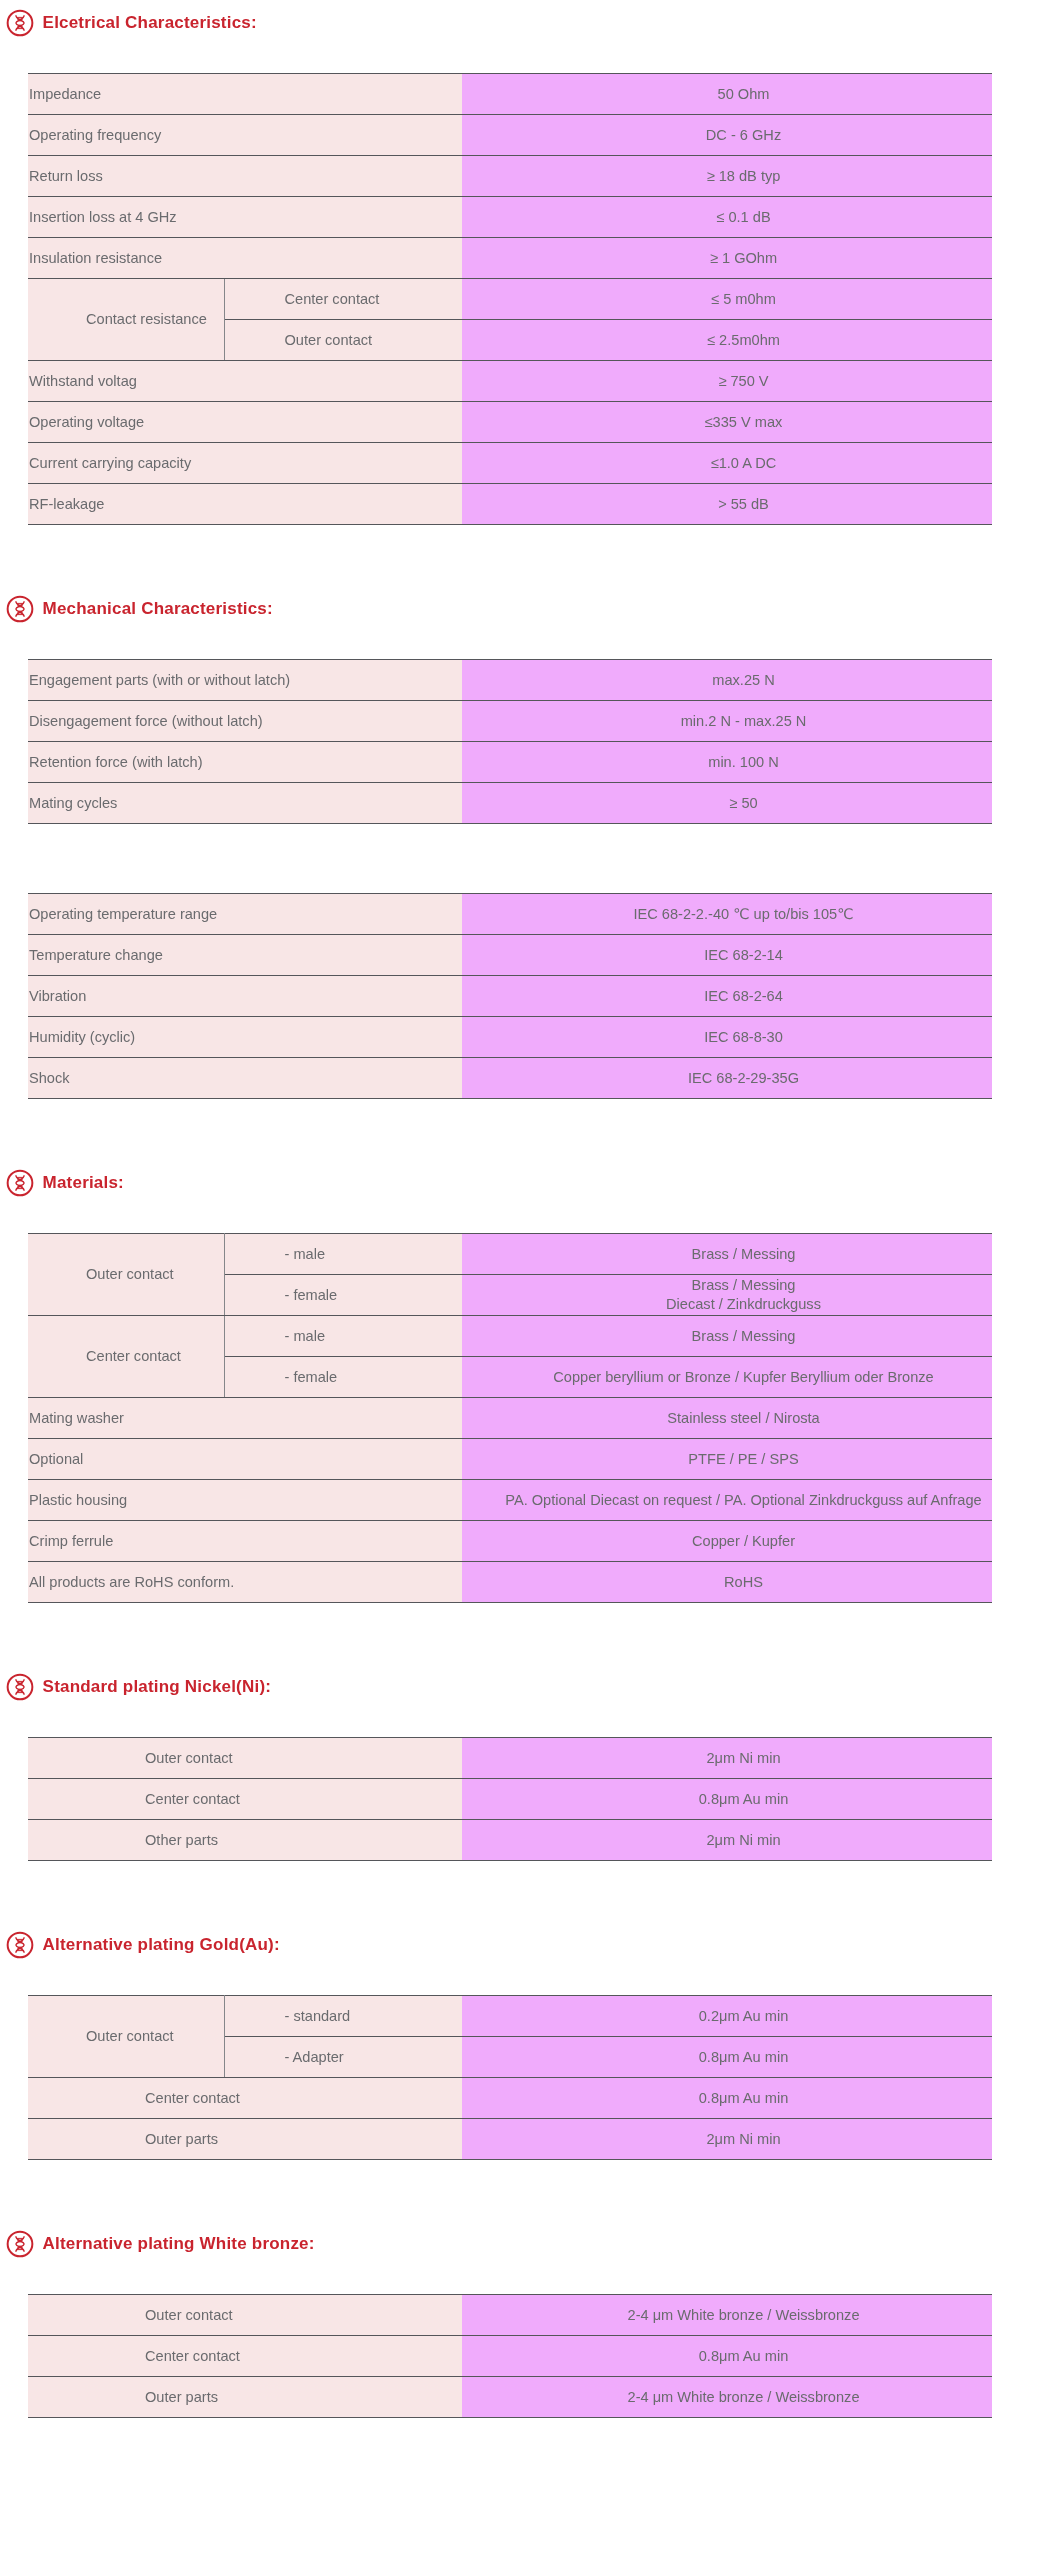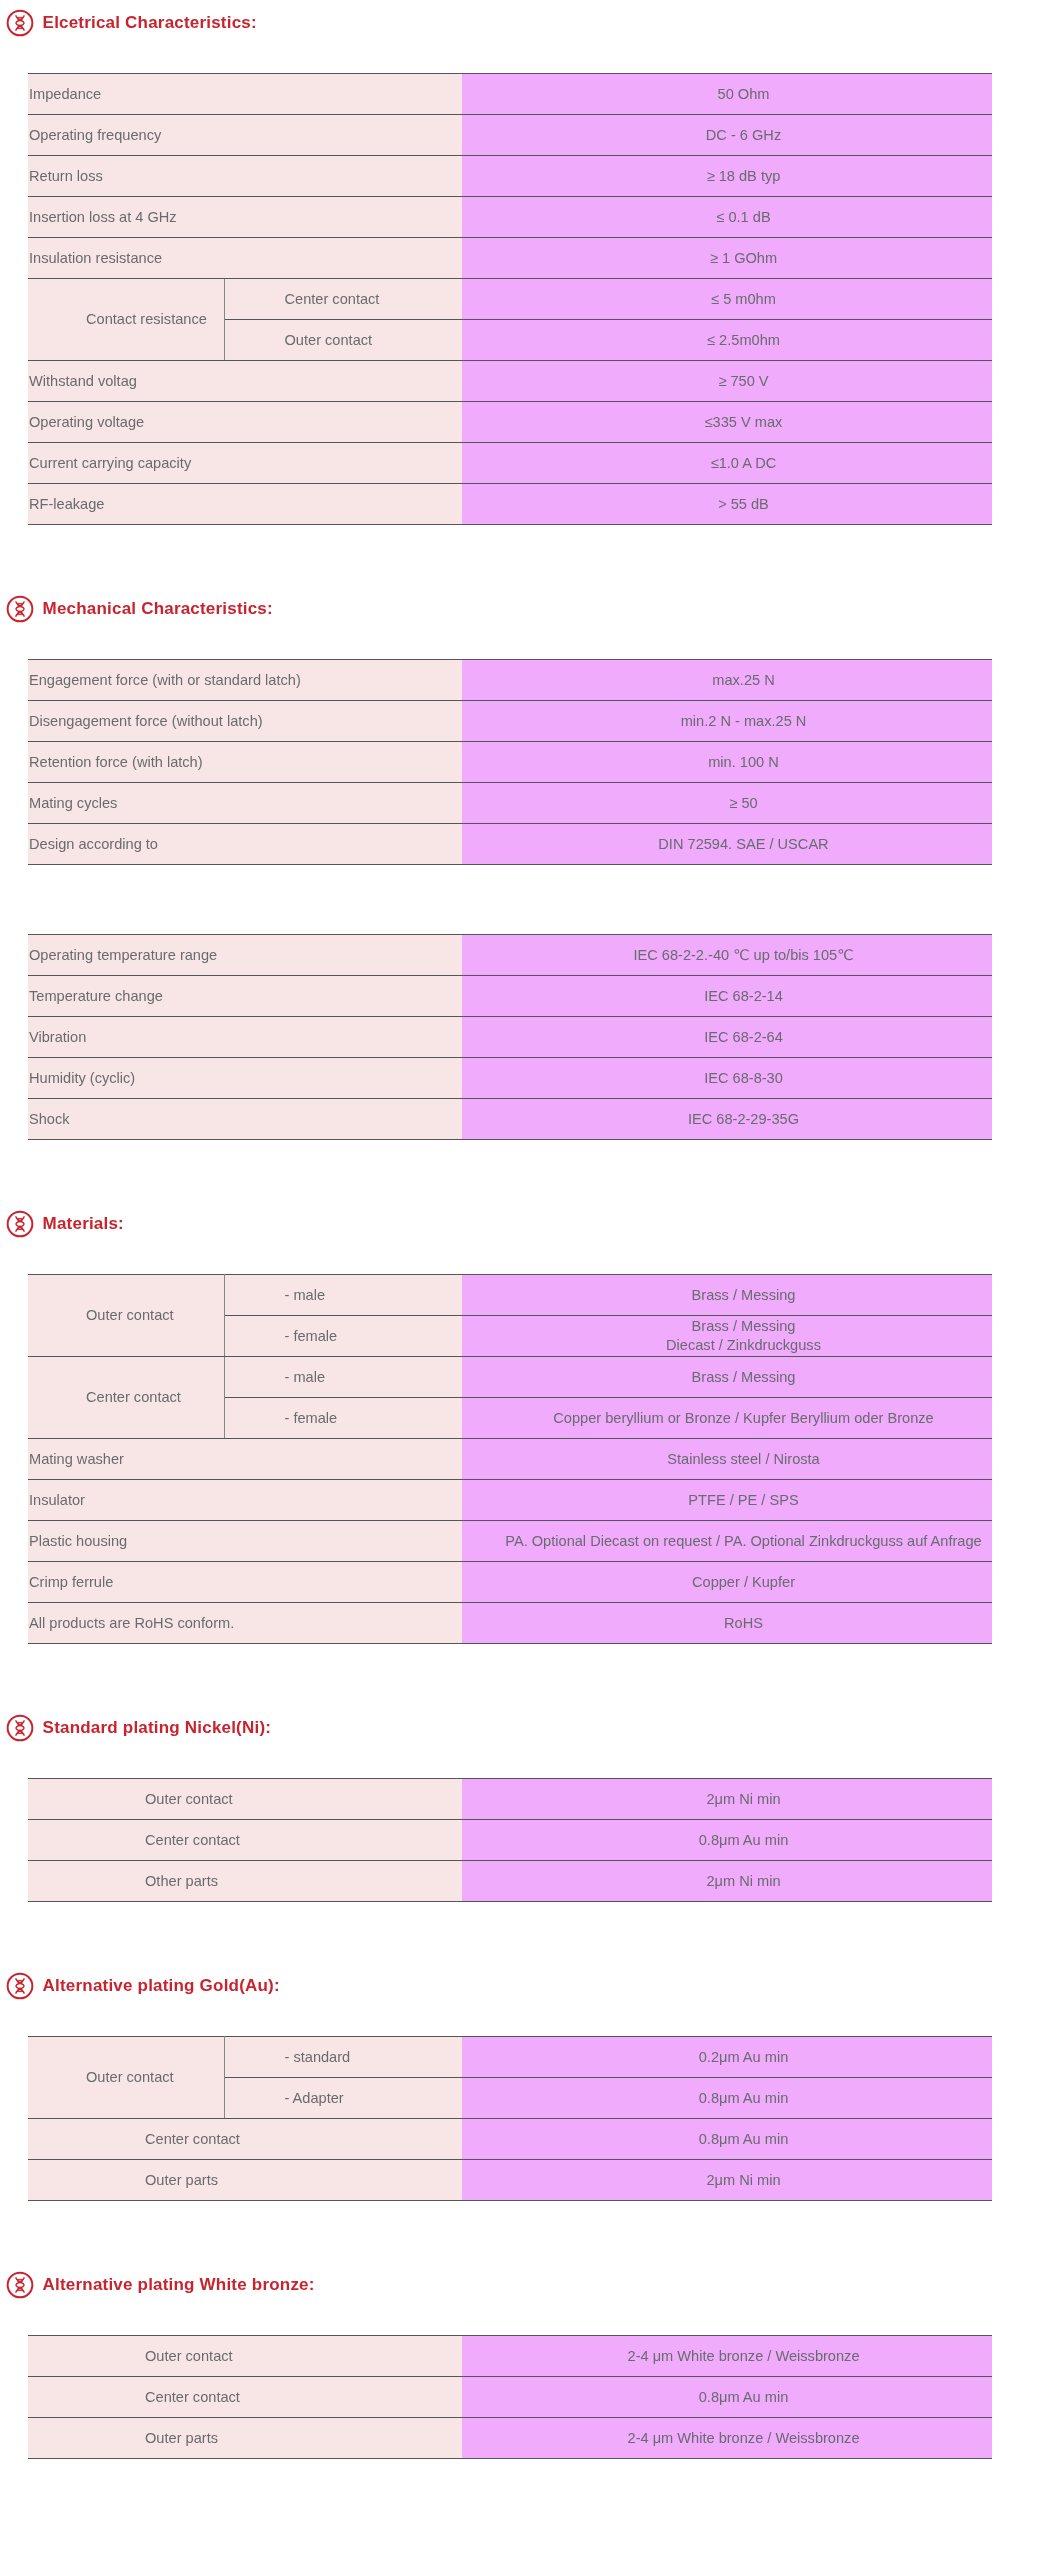--- a/index.html
+++ b/index.html
@@ -147,38 +147,34 @@
       <span class="section-title">Mechanical Characteristics:</span>
     </div>
     <table class="spec-table">
         <colgroup>
           <col style="width: 196px;">
           <col style="width: 238px;">
           <col style="width: 563px;">
         </colgroup>
         <tbody>
           <tr>
-            <td class="label" colspan="2">Engagement force (with or standard latch)</td>
+            <td class="label" colspan="2">Engagement parts (with or without latch)</td>
             <td class="value">max.25 N</td>
           </tr>
           <tr>
             <td class="label" colspan="2">Disengagement force (without latch)</td>
             <td class="value">min.2 N - max.25 N</td>
           </tr>
           <tr>
             <td class="label" colspan="2">Retention force (with latch)</td>
             <td class="value">min. 100 N</td>
           </tr>
           <tr>
             <td class="label" colspan="2">Mating cycles</td>
             <td class="value">≥ 50</td>
-          </tr>
-          <tr>
-            <td class="label" colspan="2">Design according to</td>
-            <td class="value">DIN 72594. SAE / USCAR</td>
           </tr>
         </tbody>
       </table>
   </div>
 
   <div class="section">
     <table class="spec-table">
         <colgroup>
           <col style="width: 196px;">
           <col style="width: 238px;">
@@ -243,21 +239,21 @@
           </tr>
           <tr>
             <td class="sublabel">- female</td>
             <td class="value">Copper beryllium or Bronze / Kupfer Beryllium oder Bronze</td>
           </tr>
           <tr>
             <td class="label" colspan="2">Mating washer</td>
             <td class="value">Stainless steel / Nirosta</td>
           </tr>
           <tr>
-            <td class="label" colspan="2">Insulator</td>
+            <td class="label" colspan="2">Optional</td>
             <td class="value">PTFE / PE / SPS</td>
           </tr>
           <tr>
             <td class="label" colspan="2">Plastic housing</td>
             <td class="value">PA. Optional Diecast on request / PA. Optional Zinkdruckguss auf Anfrage</td>
           </tr>
           <tr>
             <td class="label" colspan="2">Crimp ferrule</td>
             <td class="value">Copper / Kupfer</td>
           </tr>

